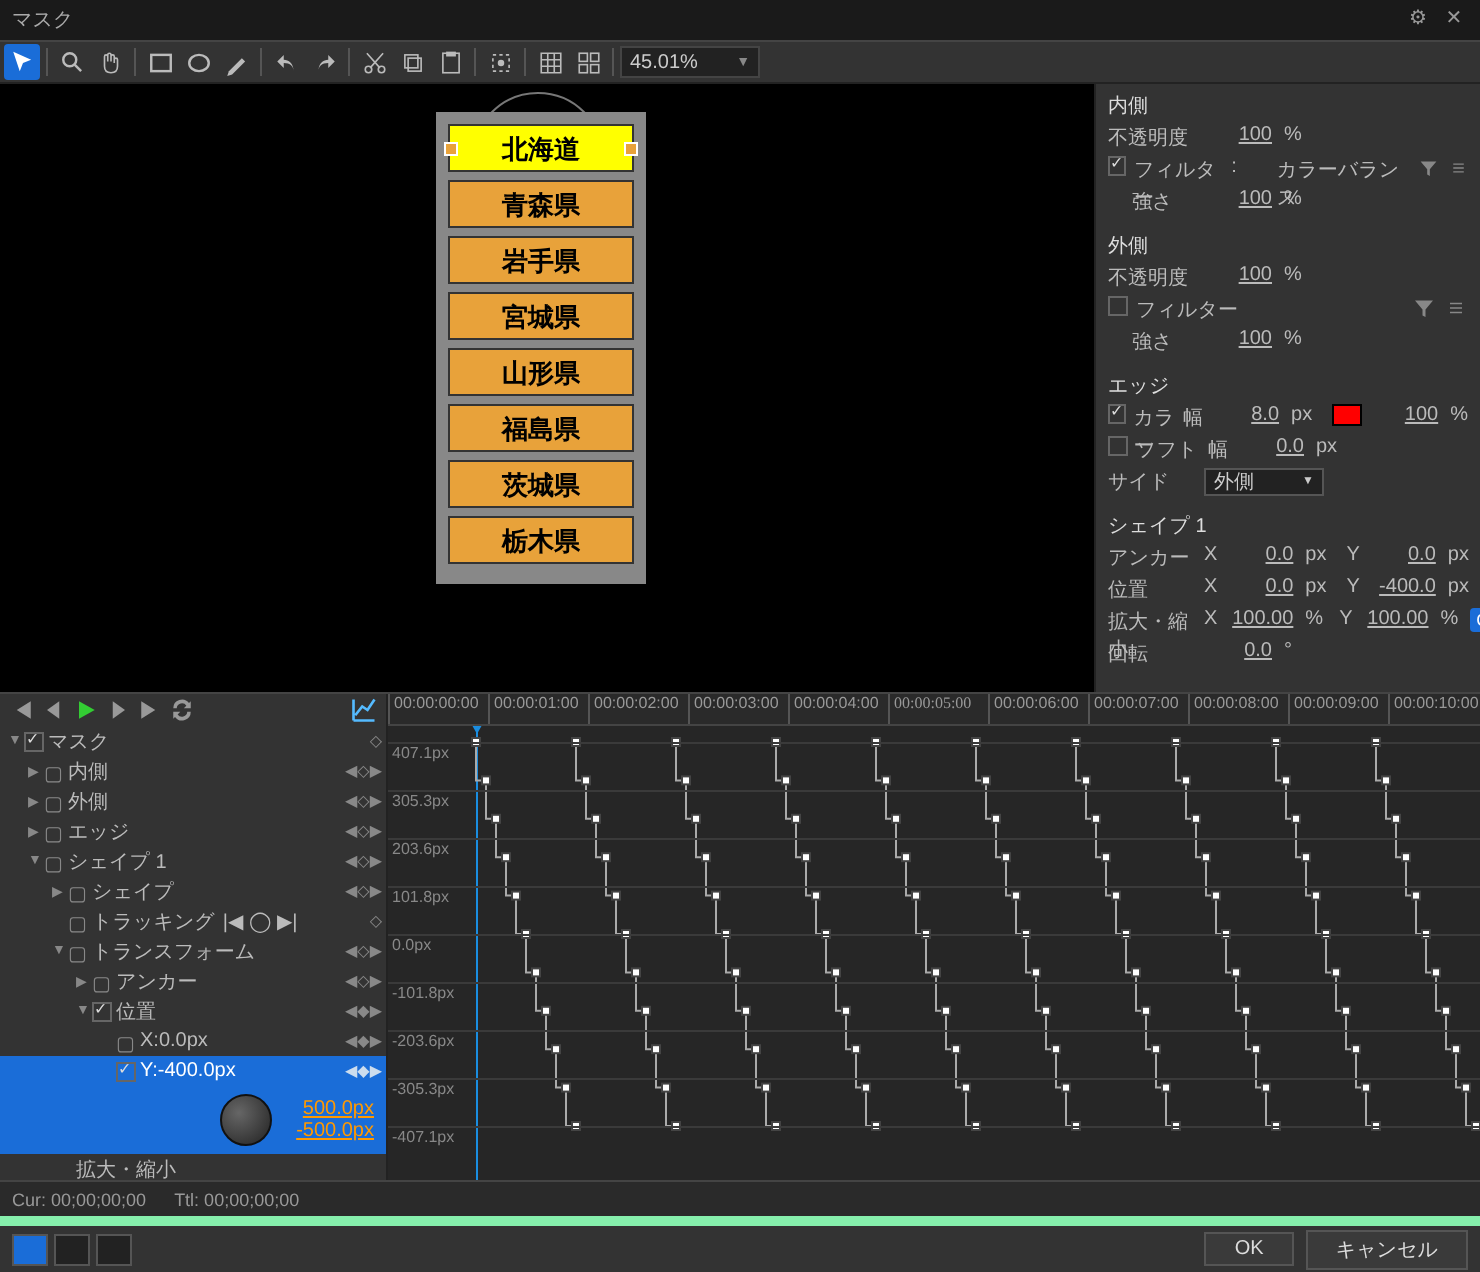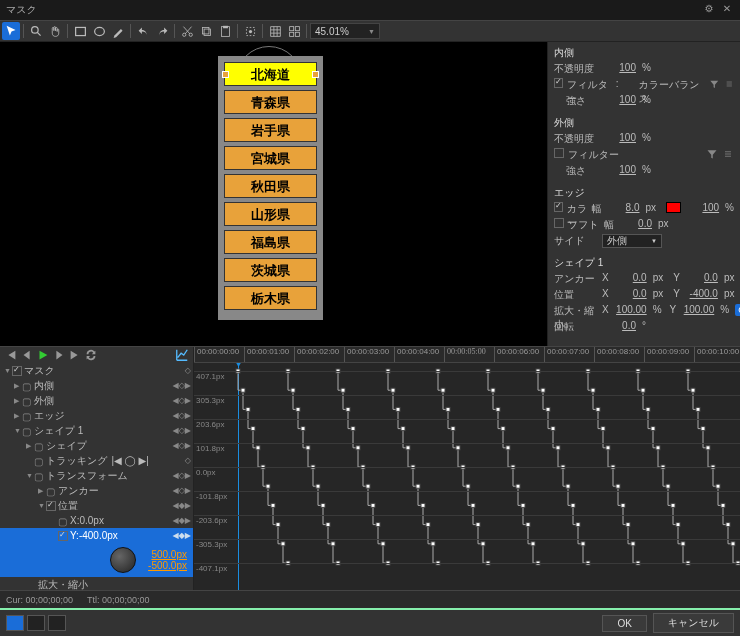--- a/index.html
+++ b/index.html
@@ -53,21 +53,21 @@
 .tree-row.sel .kf,.tree-row.sel .arr{color:#cde}
 .sub-val{text-decoration:underline;color:#f90;margin-left:auto;margin-right:26px}
 .knob{width:26px;height:26px;border-radius:50%;background:radial-gradient(circle at 35% 35%,#666,#222);border:1px solid #111;margin-left:50px}
 .tl-graph{flex:1;background:#262626;position:relative;overflow:hidden}
 .gline{position:absolute;left:0;right:0;border-top:1px solid #3a3a3a;color:#888;font-size:8px;padding-left:2px}
 .playhead{position:absolute;top:0;bottom:0;left:44px;width:1px;background:#1a8de0}
 .playhead::before{content:"";position:absolute;top:-4px;left:-4px;width:9px;height:8px;background:#1a8de0;clip-path:polygon(0 0,100% 0,50% 100%)}
 .step-path{stroke:#aaa;stroke-width:1;fill:none}
 .kf-dot{fill:#fff;stroke:#444}
 .status{height:18px;background:#2a2a2a;border-top:1px solid #444;display:flex;align-items:center;padding:0 6px;color:#999;font-size:9px;gap:14px}
-.footer{height:28px;background:#333;border-top:2px solid #86efac;display:flex;align-items:center;padding:0 6px}
+.footer{height:28px;background:#333;border-top:5px solid #86efac;display:flex;align-items:center;padding:0 6px}
 .ftr-tab{width:18px;height:16px;background:#222;margin-right:3px;border:1px solid #555}
 .ftr-tab.on{background:#1a6dd8}
 .btn{background:#3a3a3a;border:1px solid #555;color:#ddd;padding:2px 14px;margin-left:6px;font-size:10px}
 </style>
 </head>
 <body>
 
 <div class="titlebar">
   <span>マスク</span>
   <div class="spacer"></div>
@@ -168,21 +168,20 @@
 </div>
 
 <div class="mid">
   <div class="viewport">
     <div class="circ"></div>
     <div class="card">
       <div class="row hl">北海道</div>
       <div class="row">青森県</div>
       <div class="row">岩手県</div>
       <div class="row">宮城県</div>
-      <div class="row">秋田県</div>
       <div class="row">山形県</div>
       <div class="row">福島県</div>
       <div class="row">茨城県</div>
       <div class="row">栃木県</div>
     </div>
   </div>
 
   <div class="sidepanel">
     <div class="sp-sec">
       <div class="sp-title">内側</div>

